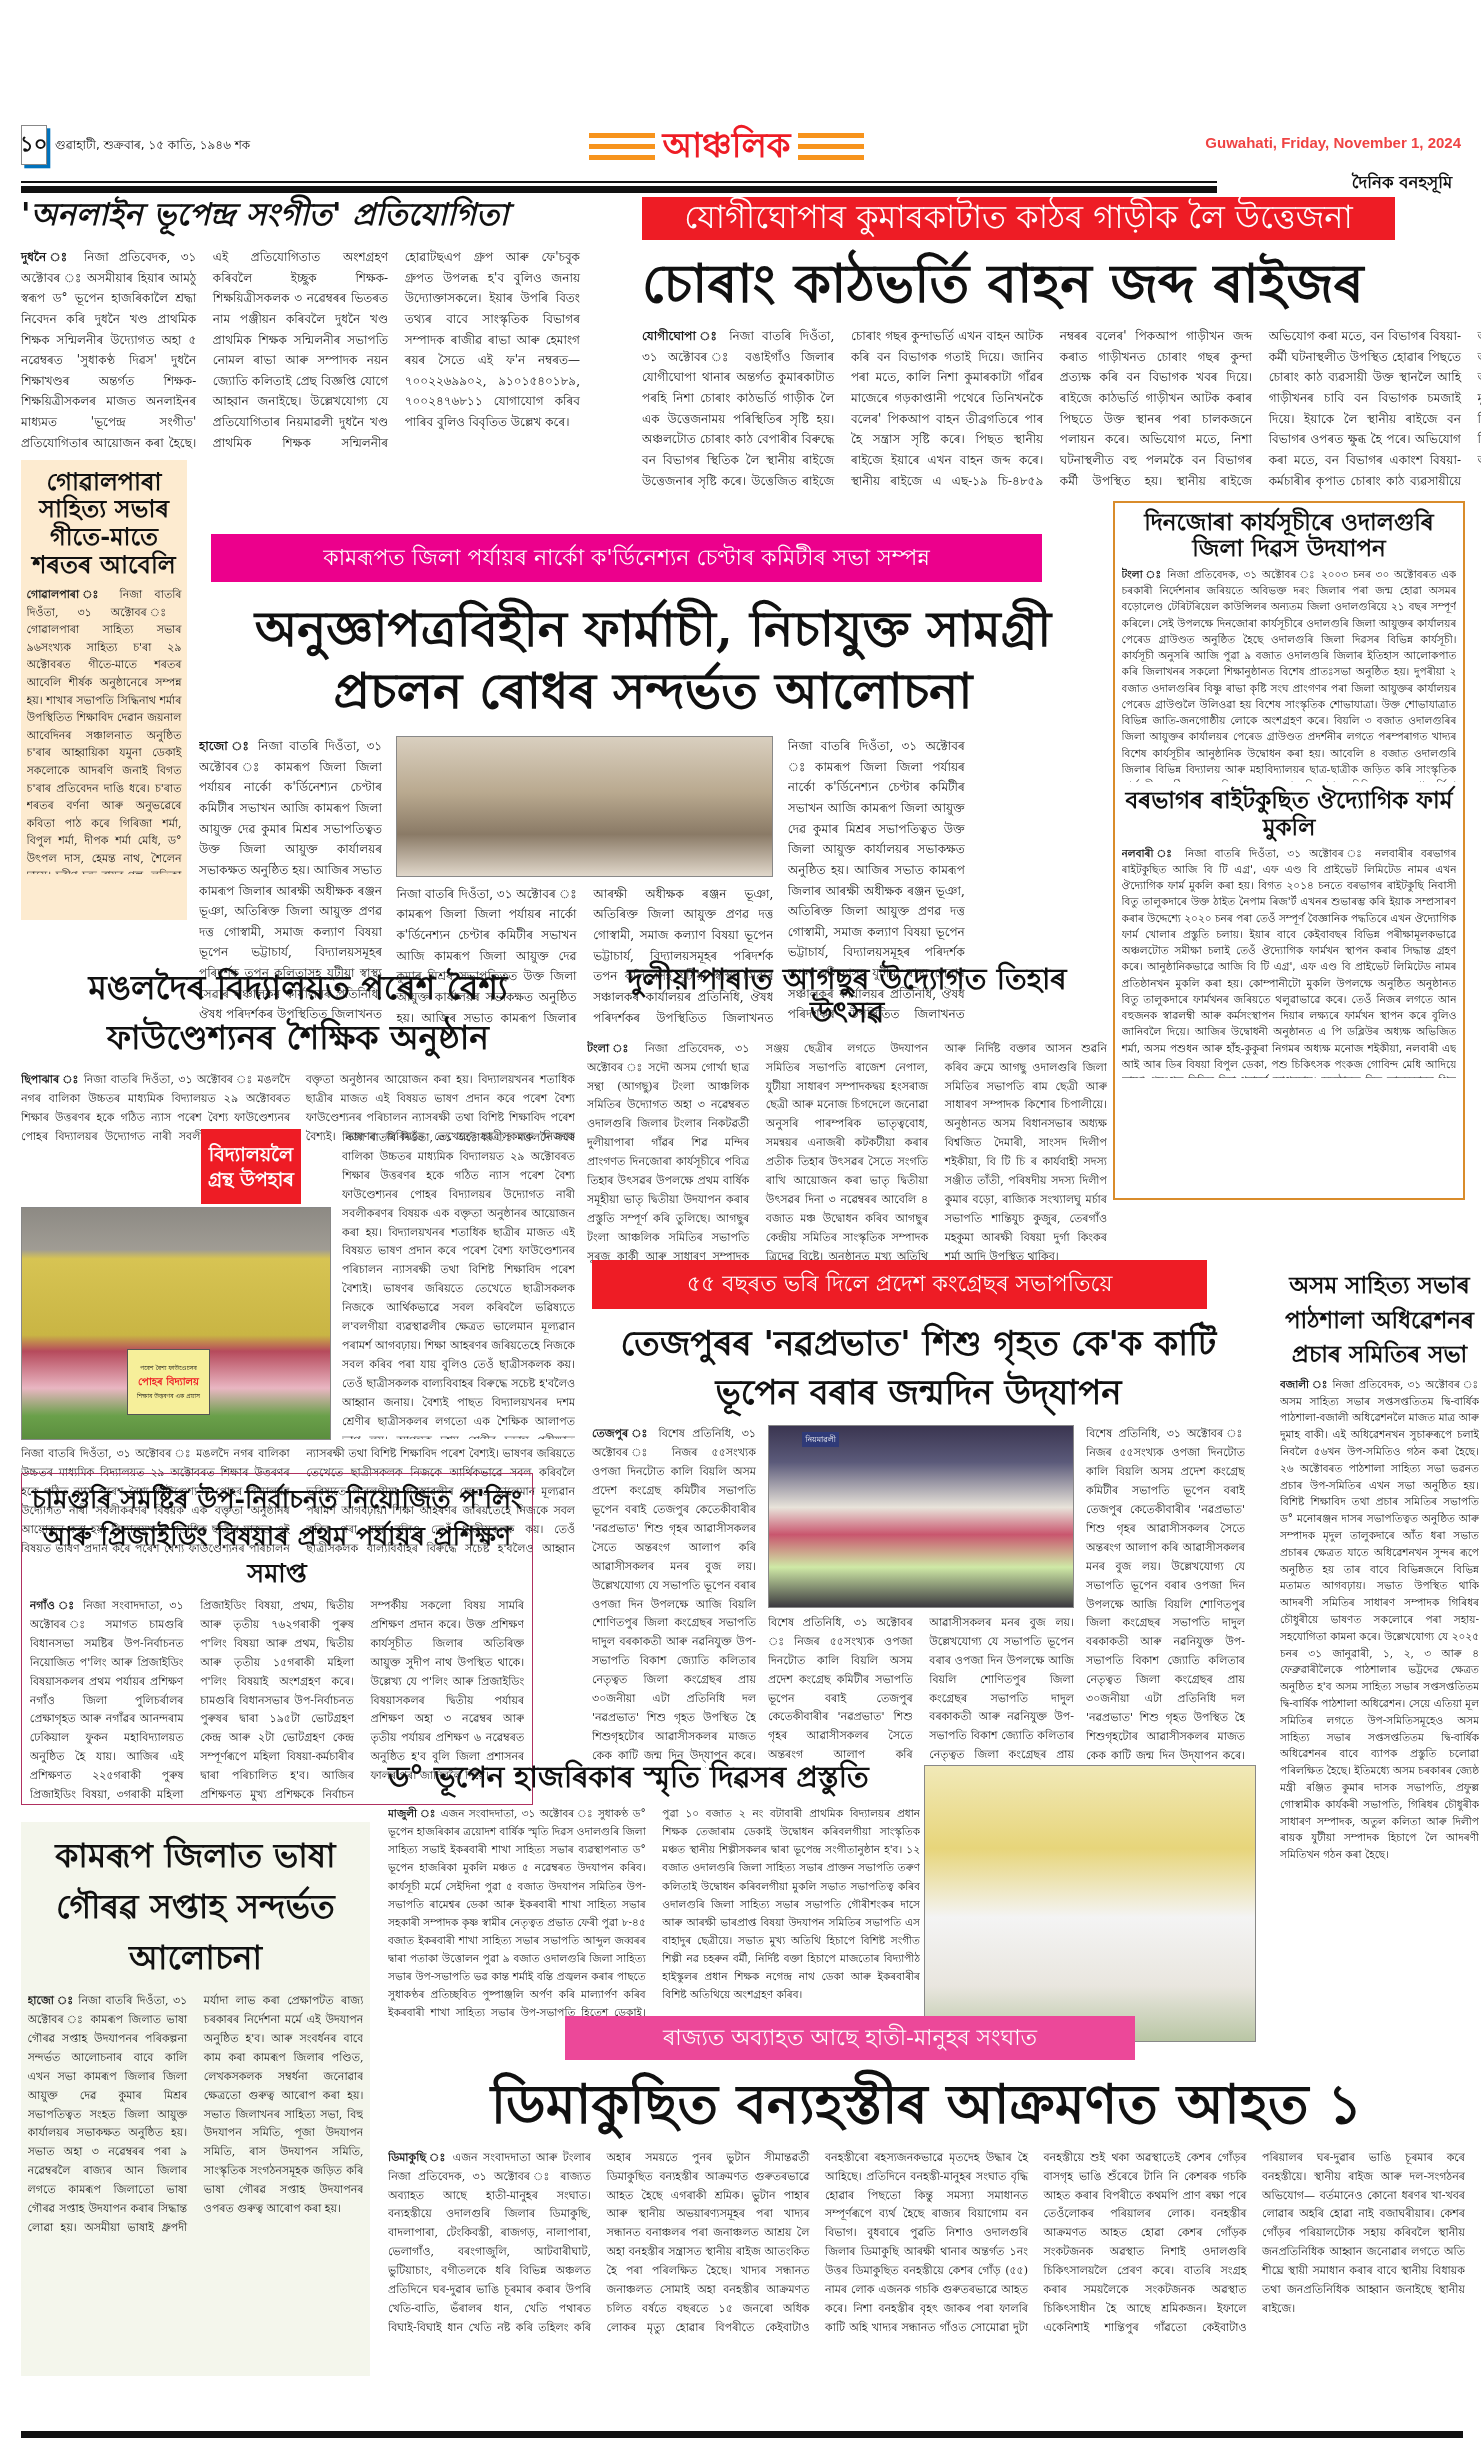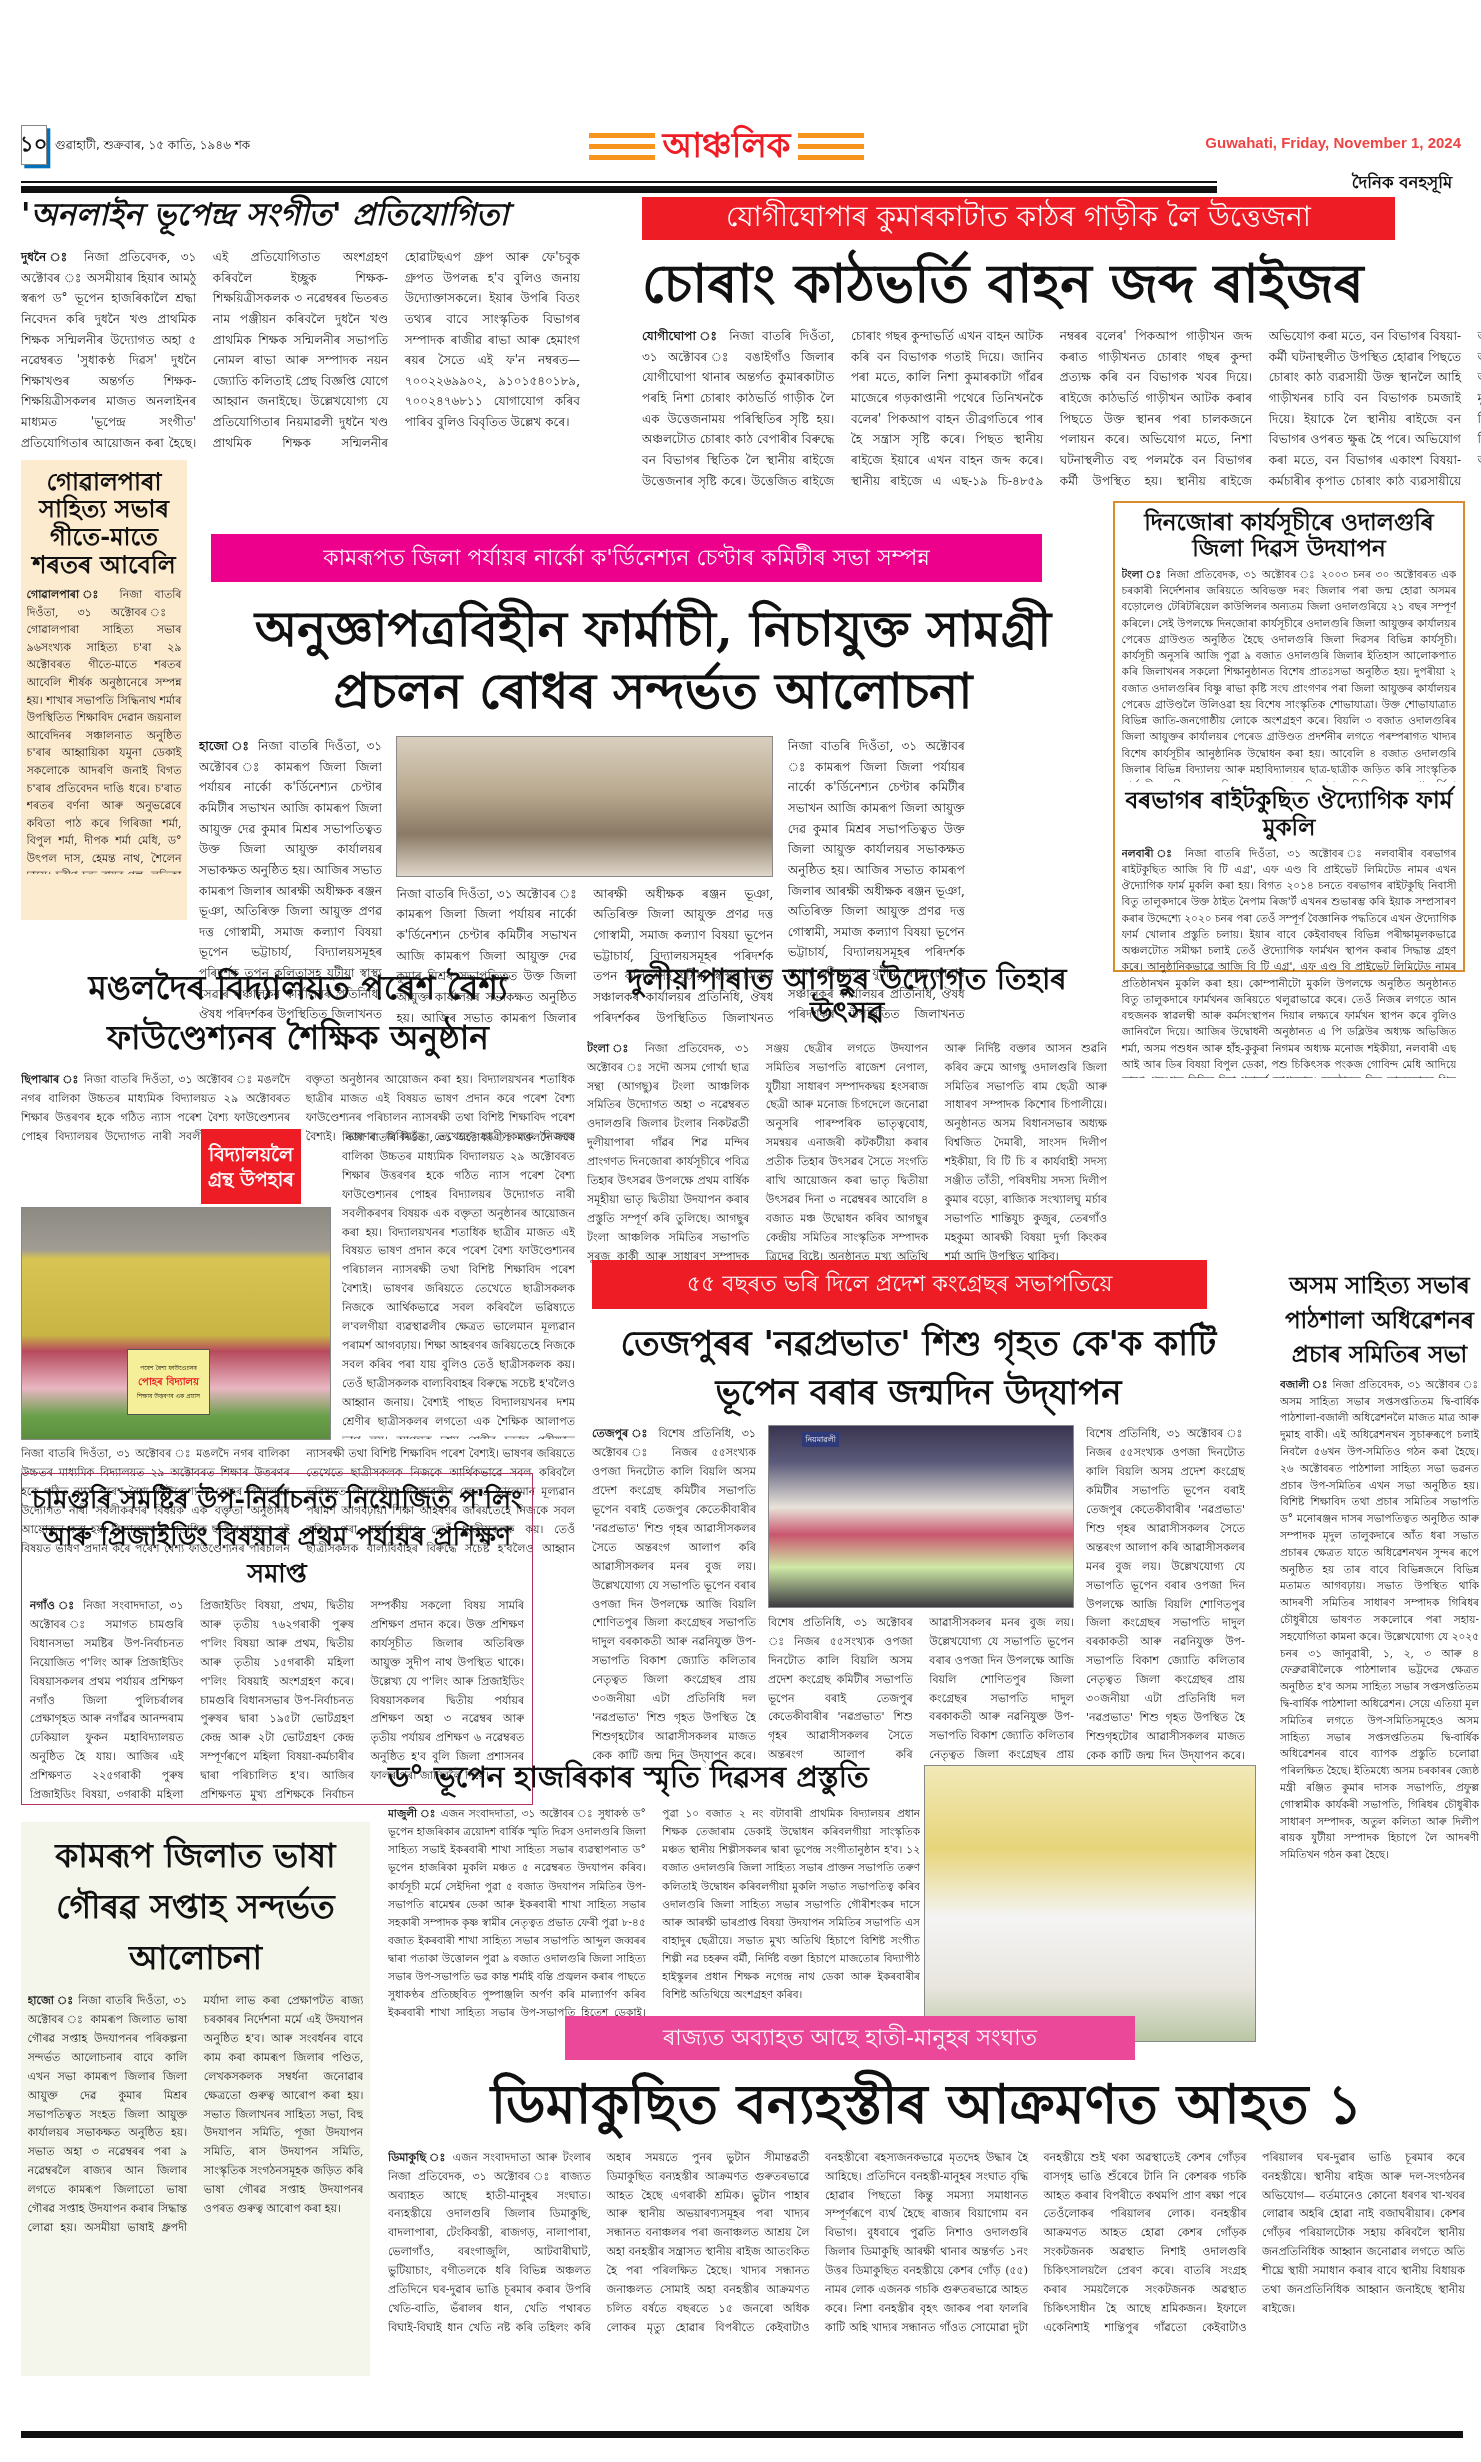--- a/index.html
+++ b/index.html
@@ -50,21 +50,21 @@
 <div class="abs" style="left:21px; top:460px; width:166px; height:460px; background:#fdebd0; padding:7.8px 5.5px;">
   <h2 class="hl" style="font-size:24px; margin-bottom:7.8px;">গোৱালপাৰা সাহিত্য সভাৰ গীতে-মাতে শৰতৰ আবেলি</h2>
   <div class="body-text" style="font-size:11px; line-height:1.6; height:288px; overflow:hidden;">
     <span class="dateline">গোৱালপাৰা ঃ</span>
     <span>নিজা বাতৰি দিওঁতা, ৩১ অক্টোবৰ ঃ গোৱালপাৰা সাহিত্য সভাৰ ৯৬সংখ্যক সাহিত্য চ'ৰা ২৯ অক্টোবৰত গীতে-মাতে শৰতৰ আবেলি শীৰ্ষক অনুষ্ঠানেৰে সম্পন্ন হয়। শাখাৰ সভাপতি সিদ্ধিনাথ শৰ্মাৰ উপস্থিতিত শিক্ষাবিদ দেৱান জয়নাল আবেদিনৰ সঞ্চালনাত অনুষ্ঠিত চ'ৰাৰ আহ্বায়িকা যমুনা ডেকাই সকলোকে আদৰণি জনাই বিগত চ'ৰাৰ প্ৰতিবেদন দাঙি ধৰে। চ'ৰাত শৰতৰ বৰ্ণনা আৰু অনুভৱেৰে কবিতা পাঠ কৰে গিৰিজা শৰ্মা, বিপুল শৰ্মা, দীপক শৰ্মা মেধি, ড° উৎপল দাস, হেমন্ত নাথ, শৈলেন দাসে। চৰীণ চন্দ্ৰ ৰায়ৰ গল্প, লতিকা ডেকা, গোকুল ৰয়ৰ প্ৰবন্ধ, ৰীণা দাস, যমুনা ডেকা আৰু বিনীতা দেৱীৰ শৰতৰ গান আছিল চ'ৰাৰ বিশেষ আকৰ্ষণ। সঞ্চালক দেৱান জয়নাল আবেদিনে লেখাসমূহৰ পৰ্যালোচনা কৰাৰ লগতে পৰিৱেশিত গানৰ এক মনোৰম আলোচনা আগবঢ়ায়। সভাপতি ড° শৰ্মাই সামৰণিত দুআষাৰ কৈ চ'ৰাৰ সকলোলৈকে ধন্যবাদ জ্ঞাপন কৰে।</span>
   </div>
 </div>
 
 <div class="abs" style="left:642px; top:197px; width:819px;">
   <div class="banner" style="background:#ee1c25; height:43px; width:753px;">
-    <span style="font-size:28px;">যোগীঘোপাৰ কুমাৰকাটাত কাঠৰ গাড়ীক লৈ উত্তেজনা</span>
+    <span style="font-size:32px;">যোগীঘোপাৰ কুমাৰকাটাত কাঠৰ গাড়ীক লৈ উত্তেজনা</span>
   </div>
   <h1 class="hl" style="font-size:53px; margin:13.3px 0 12px; text-align:left;">চোৰাং কাঠভৰ্তি বাহন জব্দ ৰাইজৰ</h1>
   <div class="body-text cols4" style="height:166px;">
     <span class="dateline">যোগীঘোপা ঃ</span>
     <span>নিজা বাতৰি দিওঁতা, ৩১ অক্টোবৰ ঃ বঙাইগাঁও জিলাৰ যোগীঘোপা থানাৰ অন্তৰ্গত কুমাৰকাটাত পৰহি নিশা চোৰাং কাঠভৰ্তি গাড়ীক লৈ এক উত্তেজনাময় পৰিস্থিতিৰ সৃষ্টি হয়। অঞ্চলটোত চোৰাং কাঠ বেপাৰীৰ বিৰুদ্ধে বন বিভাগৰ স্থিতিক লৈ স্থানীয় ৰাইজে উত্তেজনাৰ সৃষ্টি কৰে। উত্তেজিত ৰাইজে চোৰাং গছৰ কুন্দাভৰ্তি এখন বাহন আটক কৰি বন বিভাগক গতাই দিয়ে। জানিব পৰা মতে, কালি নিশা কুমাৰকাটা গাঁৱৰ মাজেৰে গড়কাপ্তানী পথেৰে তিনিখনকৈ বলেৰ' পিকআপ বাহন তীব্ৰগতিৰে পাৰ হৈ সন্ত্ৰাস সৃষ্টি কৰে। পিছত স্থানীয় ৰাইজে ইয়াৰে এখন বাহন জব্দ কৰে। স্থানীয় ৰাইজে এ এছ-১৯ চি-৪৮৫৯ নম্বৰৰ বলেৰ' পিকআপ গাড়ীখন জব্দ কৰাত গাড়ীখনত চোৰাং গছৰ কুন্দা প্ৰত্যক্ষ কৰি বন বিভাগক খবৰ দিয়ে। ৰাইজে কাঠভৰ্তি গাড়ীখন আটক কৰাৰ পিছতে উক্ত স্থানৰ পৰা চালকজনে পলায়ন কৰে। অভিযোগ মতে, নিশা ঘটনাস্থলীত বহু পলমকৈ বন বিভাগৰ কৰ্মী উপস্থিত হয়। স্থানীয় ৰাইজে অভিযোগ কৰা মতে, বন বিভাগৰ বিষয়া-কৰ্মী ঘটনাস্থলীত উপস্থিত হোৱাৰ পিছতে চোৰাং কাঠ ব্যৱসায়ী উক্ত স্থানলৈ আহি গাড়ীখনৰ চাবি বন বিভাগক চমজাই দিয়ে। ইয়াকে লৈ স্থানীয় ৰাইজে বন বিভাগৰ ওপৰত ক্ষুব্ধ হৈ পৰে। অভিযোগ কৰা মতে, বন বিভাগৰ একাংশ বিষয়া-কৰ্মচাৰীৰ কৃপাত চোৰাং কাঠ ব্যৱসায়ীয়ে অঞ্চলটোত বনাঞ্চলৰ ধ্বংসযজ্ঞ চলাই আহিছে। চোৰাং কাঠ ব্যৱসায়ীয়ে অঞ্চলটোৰ বিভিন্ন বনাঞ্চলৰ পৰা মূল্যৱান গছসমূহ কাটি লৈ দলনিবিল টিলাপাৰা, পাল্লীৰতল আদি স্থানত থকা মিললৈ নি কাঠ ফালি বজাৰত বিক্ৰী কৰি আহিছে।</span>
   </div>
 </div>
 
 <div class="abs" style="left:199px; top:534px; width:908px;">
   <div class="banner" style="background:#ec008c; height:48px; width:831px; margin-left:12px;">
@@ -81,21 +81,21 @@
       <div class="body-text cols2" style="height:147px; margin-top:6.6px; overflow:hidden;">
         <span>নিজা বাতৰি দিওঁতা, ৩১ অক্টোবৰ ঃ কামৰূপ জিলা জিলা পৰ্যায়ৰ নাৰ্কো ক'ৰ্ডিনেশ্যন চেণ্টাৰ কমিটীৰ সভাখন আজি কামৰূপ জিলা আয়ুক্ত দেৱ কুমাৰ মিশ্ৰৰ সভাপতিত্বত উক্ত জিলা আয়ুক্ত কাৰ্যালয়ৰ সভাকক্ষত অনুষ্ঠিত হয়। আজিৰ সভাত কামৰূপ জিলাৰ আৰক্ষী অধীক্ষক ৰঞ্জন ভূঞা, অতিৰিক্ত জিলা আয়ুক্ত প্ৰণৱ দত্ত গোস্বামী, সমাজ কল্যাণ বিষয়া ভূপেন ভট্টাচাৰ্য, বিদ্যালয়সমূহৰ পৰিদৰ্শক তপন কলিতাসহ যুটীয়া স্বাস্থ্য সেৱাৰ সঞ্চালকৰ কাৰ্যালয়ৰ প্ৰতিনিধি, ঔষধ পৰিদৰ্শকৰ উপস্থিতিত জিলাখনত অনুজ্ঞাপত্ৰবিহীন ফাৰ্মাচীৰ নিয়ন্ত্ৰণ, নিচাযুক্ত সামগ্ৰী প্ৰচলন ৰোধৰ বাবে ল'বলগীয়া ব্যৱস্থাৱলী সন্দৰ্ভত বিস্তৃতভাৱে আলোচনা কৰা হয়। সভাত জিলা আয়ুক্ত দেৱ কুমাৰ মিশ্ৰই জিলাখনত থকা ১১টা নিচামুক্তি কেন্দ্ৰ বা পুনৰ সংস্থাপন কেন্দ্ৰ নিয়মীয়াকৈ পৰিদৰ্শনৰ বাবে এখন ৰিপ'ৰ্টিং ফৰ্মেট প্ৰস্তুত কৰিবলৈ জিলা সমাজ কল্যাণ বিষয়াক নিৰ্দেশ প্ৰদান কৰাৰ লগতে প্ৰত্যেক মাহতে এনে কেন্দ্ৰসমূহ পৰিদৰ্শন কৰাৰ বাবে নিৰ্দেশ দিয়ে। তেওঁ সভাত উপস্থিত ঔষধ পৰিদৰ্শকক কামৰূপ জিলাত বিশেষকৈ ভিতৰুৱা এলেকাসমূহত থকা ফাৰ্মাচীসমূহ নিয়মীয়াকৈ পৰিদৰ্শন কৰাৰ বাবেও নিৰ্দেশ দিয়ে। অন্যহাতে ঔষধ পৰিদৰ্শকক নতুন ফাৰ্মাচীৰ বাবে অনুজ্ঞাপত্ৰ প্ৰদানৰ সময়ত ফাৰ্মাচীত ব্যৱহাৰ হ'বলগীয়া ভূমিৰ স্থিতি সন্দৰ্ভত সংশ্লিষ্ট ৰাজহ চক্ৰ বিষয়াৰ পৰা উপযুক্ত ছাৰপত্ৰ লোৱাৰ নিৰ্দেশ দিয়ে। সভাত উপস্থিত থকা আৰক্ষী অধীক্ষক ৰঞ্জন ভূঞাই জিলাখনত নিচাযুক্ত দ্ৰব্যৰ উৎপাদন আৰু সৰবৰাহ ৰোধৰ বাবে আৰক্ষী বিভাগৰ পৰা গ্ৰহণ কৰা ব্যৱস্থাৱলী সম্পৰ্কে উল্লেখ কৰে আৰু সভাই কামৰূপ জিলাত বিশেষকৈ চৰ অঞ্চলত নিচাযুক্ত সামগ্ৰীৰ খেতি কৰাৰ পূৰ্বৰ ঘটনাৰ প্ৰতি লক্ষ্য ৰাখি তেনে অঞ্চলত ড্ৰ'নৰ জৰিয়তে জৰীপ চলাবলৈও সিদ্ধান্ত গ্ৰহণ কৰে।</span>
       </div>
     </div>
     <div class="body-text" style="width:177px; height:288px; overflow:hidden;">
       <span>নিজা বাতৰি দিওঁতা, ৩১ অক্টোবৰ ঃ কামৰূপ জিলা জিলা পৰ্যায়ৰ নাৰ্কো ক'ৰ্ডিনেশ্যন চেণ্টাৰ কমিটীৰ সভাখন আজি কামৰূপ জিলা আয়ুক্ত দেৱ কুমাৰ মিশ্ৰৰ সভাপতিত্বত উক্ত জিলা আয়ুক্ত কাৰ্যালয়ৰ সভাকক্ষত অনুষ্ঠিত হয়। আজিৰ সভাত কামৰূপ জিলাৰ আৰক্ষী অধীক্ষক ৰঞ্জন ভূঞা, অতিৰিক্ত জিলা আয়ুক্ত প্ৰণৱ দত্ত গোস্বামী, সমাজ কল্যাণ বিষয়া ভূপেন ভট্টাচাৰ্য, বিদ্যালয়সমূহৰ পৰিদৰ্শক তপন কলিতাসহ যুটীয়া স্বাস্থ্য সেৱাৰ সঞ্চালকৰ কাৰ্যালয়ৰ প্ৰতিনিধি, ঔষধ পৰিদৰ্শকৰ উপস্থিতিত জিলাখনত অনুজ্ঞাপত্ৰবিহীন ফাৰ্মাচীৰ নিয়ন্ত্ৰণ, নিচাযুক্ত সামগ্ৰী প্ৰচলন ৰোধৰ বাবে ল'বলগীয়া ব্যৱস্থাৱলী সন্দৰ্ভত বিস্তৃতভাৱে আলোচনা কৰা হয়। সভাত জিলা আয়ুক্ত দেৱ কুমাৰ মিশ্ৰই জিলাখনত থকা ১১টা নিচামুক্তি কেন্দ্ৰ বা পুনৰ সংস্থাপন কেন্দ্ৰ নিয়মীয়াকৈ পৰিদৰ্শনৰ বাবে এখন ৰিপ'ৰ্টিং ফৰ্মেট প্ৰস্তুত কৰিবলৈ জিলা সমাজ কল্যাণ বিষয়াক নিৰ্দেশ প্ৰদান কৰাৰ লগতে প্ৰত্যেক মাহতে এনে কেন্দ্ৰসমূহ পৰিদৰ্শন কৰাৰ বাবে নিৰ্দেশ দিয়ে। তেওঁ সভাত উপস্থিত ঔষধ পৰিদৰ্শকক কামৰূপ জিলাত বিশেষকৈ ভিতৰুৱা এলেকাসমূহত থকা ফাৰ্মাচীসমূহ নিয়মীয়াকৈ পৰিদৰ্শন কৰাৰ বাবেও নিৰ্দেশ দিয়ে। অন্যহাতে ঔষধ পৰিদৰ্শকক নতুন ফাৰ্মাচীৰ বাবে অনুজ্ঞাপত্ৰ প্ৰদানৰ সময়ত ফাৰ্মাচীত ব্যৱহাৰ হ'বলগীয়া ভূমিৰ স্থিতি সন্দৰ্ভত সংশ্লিষ্ট ৰাজহ চক্ৰ বিষয়াৰ পৰা উপযুক্ত ছাৰপত্ৰ লোৱাৰ নিৰ্দেশ দিয়ে। সভাত উপস্থিত থকা আৰক্ষী অধীক্ষক ৰঞ্জন ভূঞাই জিলাখনত নিচাযুক্ত দ্ৰব্যৰ উৎপাদন আৰু সৰবৰাহ ৰোধৰ বাবে আৰক্ষী বিভাগৰ পৰা গ্ৰহণ কৰা ব্যৱস্থাৱলী সম্পৰ্কে উল্লেখ কৰে আৰু সভাই কামৰূপ জিলাত বিশেষকৈ চৰ অঞ্চলত নিচাযুক্ত সামগ্ৰীৰ খেতি কৰাৰ পূৰ্বৰ ঘটনাৰ প্ৰতি লক্ষ্য ৰাখি তেনে অঞ্চলত ড্ৰ'নৰ জৰিয়তে জৰীপ চলাবলৈও সিদ্ধান্ত গ্ৰহণ কৰে।</span>
     </div>
   </div>
 </div>
 
-<div class="abs" style="left:1113px; top:501px; width:352px; height:471px; border:2.2px solid #d98c2b; padding:5.5px 6.6px;">
+<div class="abs" style="left:1113px; top:501px; width:352px; height:699px; border:2.2px solid #d98c2b; padding:5.5px 6.6px;">
   <h2 class="hl" style="font-size:23px; margin-bottom:4.4px; font-family:'DejaVu Sans',sans-serif;">দিনজোৰা কাৰ্যসূচীৰে ওদালগুৰি জিলা দিৱস উদযাপন</h2>
   <div class="body-text" style="font-size:10.5px; line-height:1.55; height:216px; overflow:hidden; font-family:'DejaVu Sans',sans-serif;">
     <span class="dateline">টংলা ঃ</span>
     <span>নিজা প্ৰতিবেদক, ৩১ অক্টোবৰ ঃ ২০০৩ চনৰ ৩০ অক্টোবৰত এক চৰকাৰী নিৰ্দেশনাৰ জৰিয়তে অবিভক্ত দৰং জিলাৰ পৰা জন্ম হোৱা অসমৰ বড়োলেণ্ড টেৰিটৰিয়েল কাউন্সিলৰ অন্যতম জিলা ওদালগুৰিয়ে ২১ বছৰ সম্পূৰ্ণ কৰিলে। সেই উপলক্ষে দিনজোৰা কাৰ্যসূচীৰে ওদালগুৰি জিলা আয়ুক্তৰ কাৰ্যালয়ৰ পেৰেড গ্ৰাউণ্ডত অনুষ্ঠিত হৈছে ওদালগুৰি জিলা দিৱসৰ বিভিন্ন কাৰ্যসূচী। কাৰ্যসূচী অনুসৰি আজি পুৱা ৯ বজাত ওদালগুৰি জিলাৰ ইতিহাস আলোকপাত কৰি জিলাখনৰ সকলো শিক্ষানুষ্ঠানত বিশেষ প্ৰাতঃসভা অনুষ্ঠিত হয়। দুপৰীয়া ২ বজাত ওদালগুৰিৰ বিষ্ণু ৰাভা কৃষ্টি সংঘ প্ৰাংগণৰ পৰা জিলা আয়ুক্তৰ কাৰ্যালয়ৰ পেৰেড গ্ৰাউণ্ডলৈ উলিওৱা হয় বিশেষ সাংস্কৃতিক শোভাযাত্ৰা। উক্ত শোভাযাত্ৰাত বিভিন্ন জাতি-জনগোষ্ঠীয় লোকে অংশগ্ৰহণ কৰে। বিয়লি ৩ বজাত ওদালগুৰিৰ জিলা আয়ুক্তৰ কাৰ্যালয়ৰ পেৰেড গ্ৰাউণ্ডত প্ৰদৰ্শনীৰ লগতে পৰম্পৰাগত খাদ্যৰ বিশেষ কাৰ্যসূচীৰ আনুষ্ঠানিক উদ্বোধন কৰা হয়। আবেলি ৪ বজাত ওদালগুৰি জিলাৰ বিভিন্ন বিদ্যালয় আৰু মহাবিদ্যালয়ৰ ছাত্ৰ-ছাত্ৰীক জড়িত কৰি সাংস্কৃতিক কাৰ্যসূচী অনুষ্ঠিত হয়। সন্ধিয়া ৫-৩০ বজাত জিলাখনৰ বিভিন্ন ক্ষেত্ৰত পাৰদৰ্শিতা প্ৰদৰ্শনকাৰী ব্যক্তিক সম্বৰ্ধনা জ্ঞাপনৰ এক অনুষ্ঠান অনুষ্ঠিত হয়। তদুপৰি আজিৰ দিনটোৰ সন্ধিয়াৰ কাৰ্যসূচীত আছে আমন্ত্ৰিত শিল্পীৰ দ্বাৰা সাংস্কৃতিক কাৰ্যসূচী।</span>
   </div>
   <h2 class="hl" style="font-size:23px; margin:5.5px 0 4.4px; font-family:'DejaVu Sans',sans-serif;">বৰভাগৰ ৰাইটকুছিত ঔদ্যোগিক ফাৰ্ম মুকলি</h2>
   <div class="body-text" style="font-size:10.5px; line-height:1.55; height:233px; overflow:hidden; font-family:'DejaVu Sans',sans-serif;">
     <span class="dateline">নলবাৰী ঃ</span>
     <span>নিজা বাতৰি দিওঁতা, ৩১ অক্টোবৰ ঃ নলবাৰীৰ বৰভাগৰ ৰাইটকুছিত আজি বি টি এগ্ৰ', এফ এণ্ড বি প্ৰাইভেট লিমিটেড নামৰ এখন ঔদ্যোগিক ফাৰ্ম মুকলি কৰা হয়। বিগত ২০১৪ চনতে বৰভাগৰ ৰাইটকুছি নিবাসী বিতু তালুকদাৰে উক্ত ঠাইত নৈপাম ৰিজ'ৰ্ট এখনৰ শুভাৰম্ভ কৰি ইয়াক সম্প্ৰসাৰণ কৰাৰ উদ্দেশ্যে ২০২০ চনৰ পৰা তেওঁ সম্পূৰ্ণ বৈজ্ঞানিক পদ্ধতিৰে এখন ঔদ্যোগিক ফাৰ্ম খোলাৰ প্ৰস্তুতি চলায়। ইয়াৰ বাবে কেইবাবছৰ বিভিন্ন পৰীক্ষামূলকভাৱে অঞ্চলটোত সমীক্ষা চলাই তেওঁ ঔদ্যোগিক ফাৰ্মখন স্থাপন কৰাৰ সিদ্ধান্ত গ্ৰহণ কৰে। আনুষ্ঠানিকভাৱে আজি বি টি এগ্ৰ', এফ এণ্ড বি প্ৰাইভেট লিমিটেড নামৰ প্ৰতিষ্ঠানখন মুকলি কৰা হয়। কোম্পানীটো মুকলি উপলক্ষে অনুষ্ঠিত অনুষ্ঠানত বিতু তালুকদাৰে ফাৰ্মখনৰ জৰিয়তে থলুৱাভাৱে কৰে। তেওঁ নিজৰ লগতে আন বহুজনক স্বাৱলম্বী আৰু কৰ্মসংস্থাপন দিয়াৰ লক্ষ্যৰে ফাৰ্মখন স্থাপন কৰে বুলিও জানিবলৈ দিয়ে। আজিৰ উদ্বোধনী অনুষ্ঠানত এ পি ডব্লিউৰ অধ্যক্ষ অভিজিত শৰ্মা, অসম পশুধন আৰু হাঁহ-কুকুৰা নিগমৰ অধ্যক্ষ মনোজ শইকীয়া, নলবাৰী এছ আই আৰ ডিৰ বিষয়া বিপুল ডেকা, পশু চিকিৎসক পংকজ গোবিন্দ মেধি আদিয়ে ভাষণ প্ৰসংগত বিভিন্ন দিহা-পৰামৰ্শ আগবঢ়ায়। অনুষ্ঠানত বিতু তালুকদাৰৰ পিতৃ অংগদ তালুকদাৰ, বিবেক তালুকদাৰৰ লগতে বহুকেইজন বিশিষ্ট ব্যক্তি উপস্থিত থাকে।</span>
   </div>

